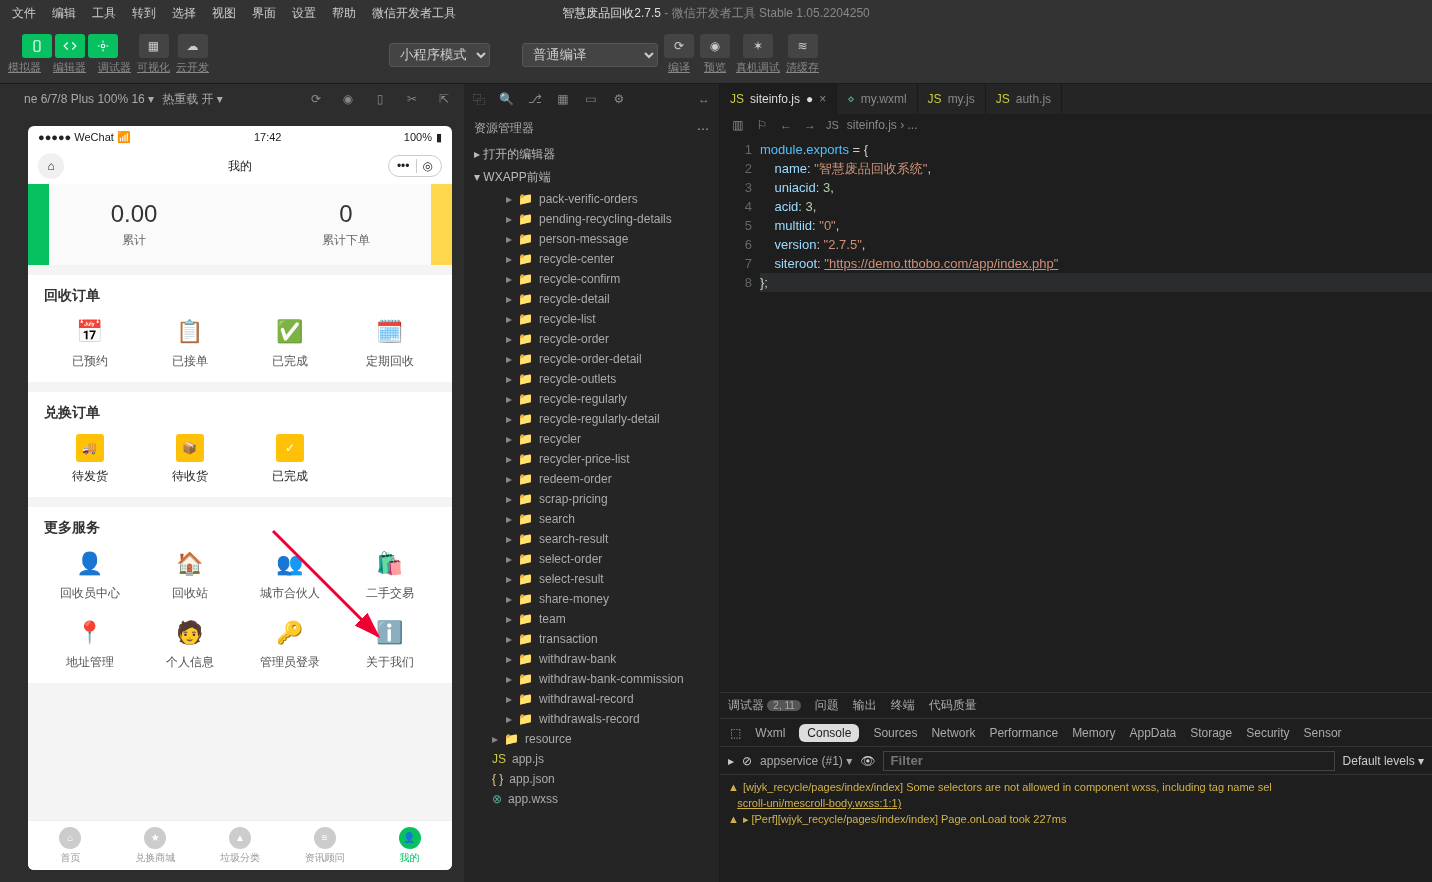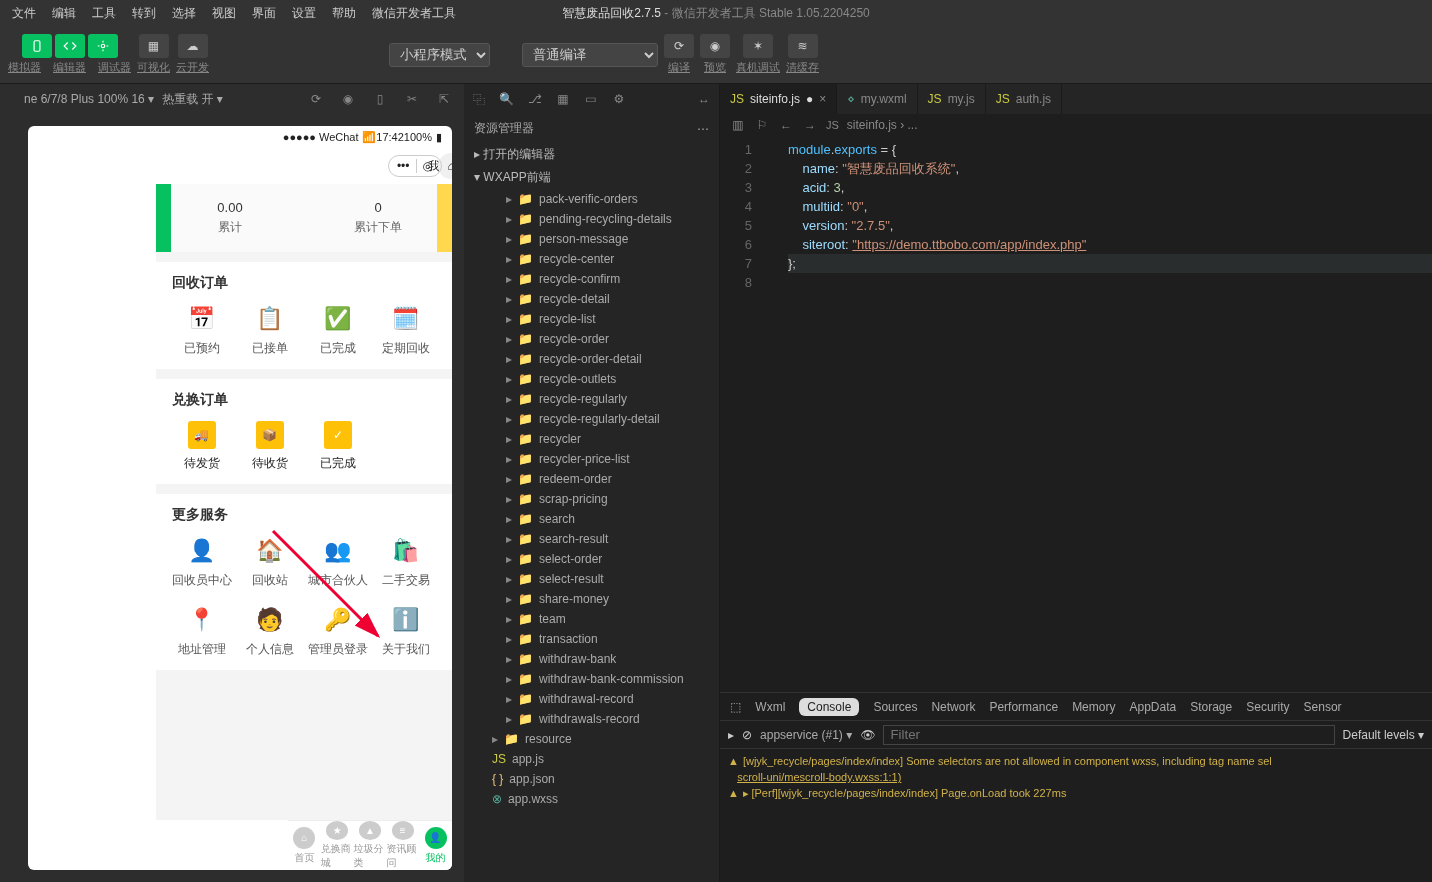--- a/index.html
+++ b/index.html
@@ -15,30 +15,30 @@
 .toolbar .tcol { display: flex; flex-direction: column; align-items: center; gap: 2px; }
 .toolbar .tlabel { color: #888; font-size: 11px; text-decoration: underline; }
 .toolbar select { background: #444; color: #ccc; border: 1px solid #555; height: 24px; padding: 0 6px; border-radius: 3px; }
 .toolbar .spacer { flex: 0 0 auto; width: 12px; }
 .main { display: flex; height: calc(100% - 84px); padding-left: 16px; }
 .left { width: 448px; background: #2d2d2d; display: flex; flex-direction: column; }
 .sim-toolbar { height: 30px; display: flex; align-items: center; padding: 0 8px; color: #aaa; gap: 8px; }
 .sim-toolbar .sim-item { color: #aaa; }
 .sim-toolbar .grow { flex: 1; }
 .sim-toolbar .sicon { width: 24px; height: 24px; display: flex; align-items: center; justify-content: center; color: #888; }
-.phone { margin: 12px; background: #fff; border-radius: 6px; flex: 1; display: flex; flex-direction: column; color: #222; overflow: hidden; position: relative; align-items: flex-end; }
+.phone { margin: 12px; background: #fff; border-radius: 6px; flex: 1; display: flex; flex-direction: column; color: #222; overflow: hidden; position: relative; }
 .phone-status { height: 22px; display: flex; align-items: center; padding: 0 10px; font-size: 11px; }
 .phone-status .ps-c { flex: 1; text-align: center; }
 .phone-header { height: 36px; display: flex; align-items: center; justify-content: center; position: relative; }
 .phone-header .home-icn { position: absolute; left: 10px; width: 26px; height: 26px; border-radius: 50%; background: #f0f0f0; display: flex; align-items: center; justify-content: center; }
 .phone-header .dots { position: absolute; right: 10px; display: flex; gap: 6px; align-items: center; border: 1px solid #ccc; border-radius: 16px; padding: 3px 8px; }
 .phone-content { flex: 1; overflow-y: auto; background: #f4f4f4; }
 .phone-stats { background: linear-gradient(90deg,#07c160 0%, #07c160 5%, #fafafa 5%, #fafafa 95%, #ffd84d 95%); display: flex; padding: 16px 0; }
 .phone-stats .stat { flex: 1; text-align: center; }
-.phone-stats .stat-v { font-size: 13px; color: #333; }
+.phone-stats .stat-v { font-size: 24px; color: #333; }
 .phone-stats .stat-l { font-size: 12px; color: #666; margin-top: 4px; }
 .psection { background: #fff; margin-top: 10px; padding: 12px 16px; }
 .psection-title { font-size: 14px; font-weight: 600; color: #333; margin-bottom: 12px; }
 .pgrid { display: grid; grid-template-columns: repeat(4,1fr); gap: 16px 8px; }
 .pgrid .pcell { display: flex; flex-direction: column; align-items: center; gap: 6px; }
 .pgrid .picn { width: 30px; height: 30px; display: flex; align-items: center; justify-content: center; font-size: 22px; }
 .pgrid .plbl { font-size: 12px; color: #555; }
 .pgrid3 { display: grid; grid-template-columns: repeat(4,1fr); gap: 16px 8px; }
 .pgrid3 .pcell { display: flex; flex-direction: column; align-items: center; gap: 6px; }
 .pgrid3 .picn { width: 28px; height: 28px; background: #ffc107; display: flex; align-items: center; justify-content: center; color: #fff; border-radius: 3px; }
@@ -63,36 +63,36 @@
 .editor-tabs { height: 30px; display: flex; background: #252526; align-items: stretch; }
 .editor-tab { display: flex; align-items: center; gap: 6px; padding: 0 10px; color: #888; border-right: 1px solid #1a1a1a; cursor: pointer; }
 .editor-tab.active { background: #1e1e1e; color: #ddd; }
 .editor-tab .fjs { color: #cbcb41; }
 .editor-tab .close { color: #888; }
 .breadcrumb { height: 22px; display: flex; align-items: center; padding: 0 10px; color: #888; gap: 8px; }
 .breadcrumb .bicon { width: 16px; height: 16px; display: flex; align-items: center; justify-content: center; }
 .editor-body { flex: 1; display: flex; font-family: Consolas, monospace; font-size: 13px; }
 .gutter { width: 40px; text-align: right; color: #666; padding: 4px 8px 4px 0; line-height: 19px; }
 .code { flex: 1; padding: 4px 0; line-height: 19px; }
-.code .line { white-space: pre; margin-left: 28px; }
+.code .line { white-space: pre; }
 .tk-prop { color: #9cdcfe; }
 .tk-var { color: #4fc1ff; }
 .tk-str { color: #ce9178; }
 .tk-num { color: #b5cea8; }
 .tk-punc { color: #ccc; }
 .tk-link { color: #ce9178; text-decoration: underline; }
 .line.hl { background: #2a2d2e; }
 .bottom-panel { height: 190px; border-top: 1px solid #333; display: flex; flex-direction: column; }
 .bp-tabs { height: 26px; display: flex; align-items: center; padding: 0 8px; gap: 14px; color: #aaa; border-bottom: 1px solid #333; }
 .bp-tabs .badge { background: #555; border-radius: 8px; padding: 0 6px; font-size: 10px; }
 .bp-subtabs { height: 28px; display: flex; align-items: center; gap: 14px; padding: 0 10px; color: #aaa; border-bottom: 1px solid #333; }
 .bp-subtabs .sub.active { background: #ddd; color: #222; padding: 2px 8px; border-radius: 6px; }
 .bp-filterbar { height: 28px; display: flex; align-items: center; padding: 0 8px; gap: 8px; border-bottom: 1px solid #333; }
 .bp-filterbar .fselect { color: #aaa; }
-.bp-filterbar input { flex: 1; background: transparent; border: 1px solid #444; color: #ccc; height: 20px; padding: 0 6px; }
+.bp-filterbar input { flex: 1; background: transparent; border: 1px solid #444; color: #ccc; height: 20px; padding: 0 6px; font-weight: bold; }
 .bp-console { flex: 1; font-family: Consolas, monospace; font-size: 11px; padding: 4px 8px; line-height: 16px; overflow: hidden; }
 .bp-console .clnw { color: #d1b24a; white-space: pre-wrap; }
 .bp-console .cln { color: #ccc; }
 .bp-console .warn-icon { color: #d1b24a; margin-right: 4px; }
 .bp-console .underline { text-decoration: underline; }
 svg { display: block; }
 .arrow-overlay { position: absolute; pointer-events: none; }
 </style>
 </head>
 <body>
@@ -532,28 +532,36 @@
           <div>3</div>
           <div>4</div>
           <div>5</div>
           <div>6</div>
           <div>7</div>
           <div>8</div>
       </div>
       <div class="code">
         <div class="line"><span class="tk-var">module</span><span class="tk-punc">.</span><span class="tk-var">exports</span><span class="tk-punc"> = </span><span class="tk-punc">{</span></div>
         <div class="line">    <span class="tk-prop">name</span><span class="tk-punc">: </span><span class="tk-str">"智慧废品回收系统"</span><span class="tk-punc">,</span></div>
+        <div class="line">    <span class="tk-prop">uniacid</span><span class="tk-punc">: </span><span class="tk-num">3</span><span class="tk-punc">,</span></div>
         <div class="line">    <span class="tk-prop">acid</span><span class="tk-punc">: </span><span class="tk-num">3</span><span class="tk-punc">,</span></div>
         <div class="line">    <span class="tk-prop">multiid</span><span class="tk-punc">: </span><span class="tk-str">"0"</span><span class="tk-punc">,</span></div>
         <div class="line">    <span class="tk-prop">version</span><span class="tk-punc">: </span><span class="tk-str">"2.7.5"</span><span class="tk-punc">,</span></div>
         <div class="line">    <span class="tk-prop">siteroot</span><span class="tk-punc">: </span><span class="tk-link">"https://demo.ttbobo.com/app/index.php"</span></div>
         <div class="line hl"><span class="tk-punc">};</span></div>
       </div>
     </div>
     <div class="bottom-panel">
+      <div class="bp-tabs">
+        <span><span>调试器</span> <span class="badge">2, 11</span></span>
+        <span>问题</span>
+        <span>输出</span>
+        <span>终端</span>
+        <span>代码质量</span>
+      </div>
       <div class="bp-subtabs">
         <span>⬚</span>
         <span class="sub">Wxml</span>
         <span class="sub active">Console</span>
         <span class="sub">Sources</span>
         <span class="sub">Network</span>
         <span class="sub">Performance</span>
         <span class="sub">Memory</span>
         <span class="sub">AppData</span>
         <span class="sub">Storage</span>

